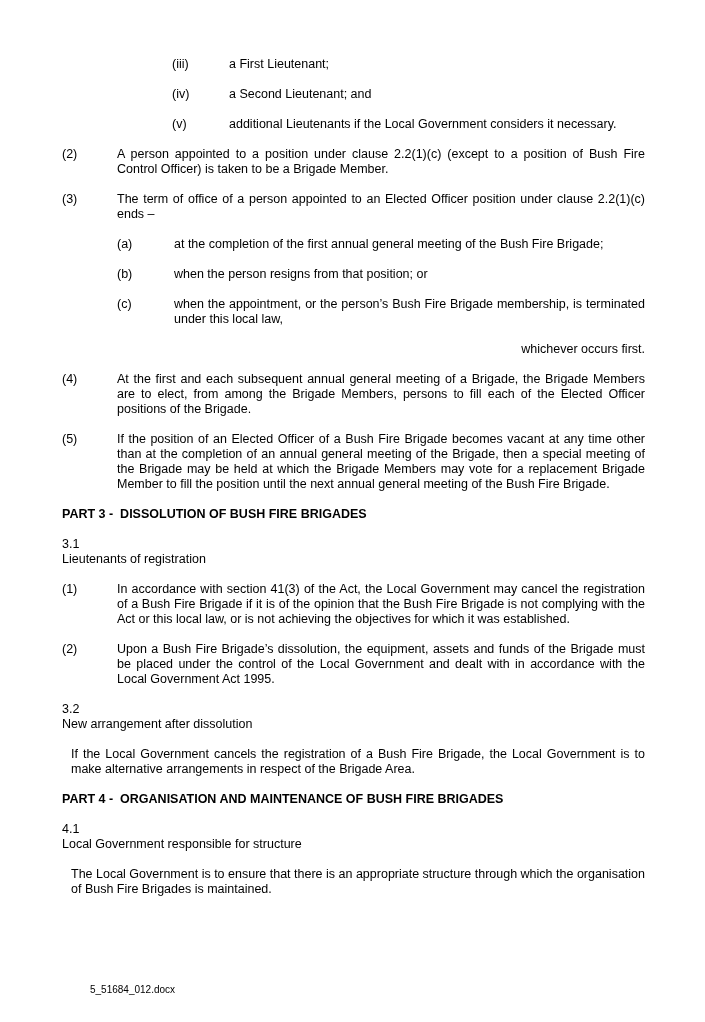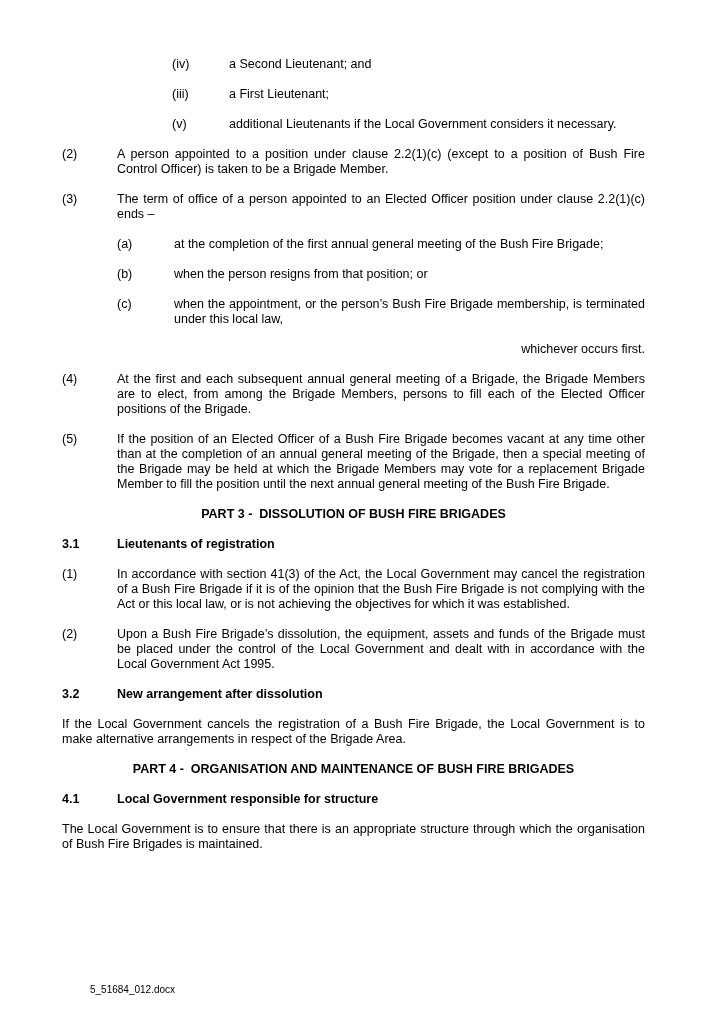--- a/index.html
+++ b/index.html
@@ -19,51 +19,50 @@
   .row { display: flex; }
   .marker { flex: 0 0 auto; }
   .lvl1 .marker { width: 55px; }
   .lvl2 { margin-left: 55px; }
   .lvl2 .marker { width: 57px; }
   .lvl3 { margin-left: 110px; }
   .lvl3 .marker { width: 57px; }
   .text { flex: 1 1 auto; text-align: justify; }
   .tail-para { margin-left: 55px; text-align: right; }
   .part-heading {
-    text-align: center;
     font-weight: bold;
     white-space: pre-wrap;
     margin-bottom: 15px;
   }
-  .section-heading { font-weight: bold; }
-  .plain-para { text-align: justify; margin-bottom: 15px; }
+  .section-heading { font-weight: normal; flex-direction: column; }
+  .plain-para { text-align: justify; margin-bottom: 15px; margin-left: 9px; }
   .italic { }
   .footer {
     position: absolute;
     left: 62px;
     top: 984px;
     font-size: 10px;
     line-height: 12px;
     color: #000000;
     padding-left: 28px;
   }
 </style>
 </head>
 <body>
 
 <div class="page">
   <div class="content">
 
     <div class="row lvl3 block">
+      <span class="marker">(iii)</span>
+      <span class="text">a First Lieutenant;</span>
+    </div>
+    <div class="row lvl3 block">
       <span class="marker">(iv)</span>
       <span class="text">a Second Lieutenant; and</span>
-    </div>
-    <div class="row lvl3 block">
-      <span class="marker">(iii)</span>
-      <span class="text">a First Lieutenant;</span>
     </div>
     <div class="row lvl3 block">
       <span class="marker">(v)</span>
       <span class="text">additional Lieutenants if the Local Government considers it necessary.</span>
     </div>
 
     <div class="row lvl1 block">
       <span class="marker">(2)</span>
       <span class="text">A person appointed to a position under clause 2.2(1)(c) (except to a position of Bush Fire Control Officer) is taken to be a Brigade Member.</span>
     </div>

